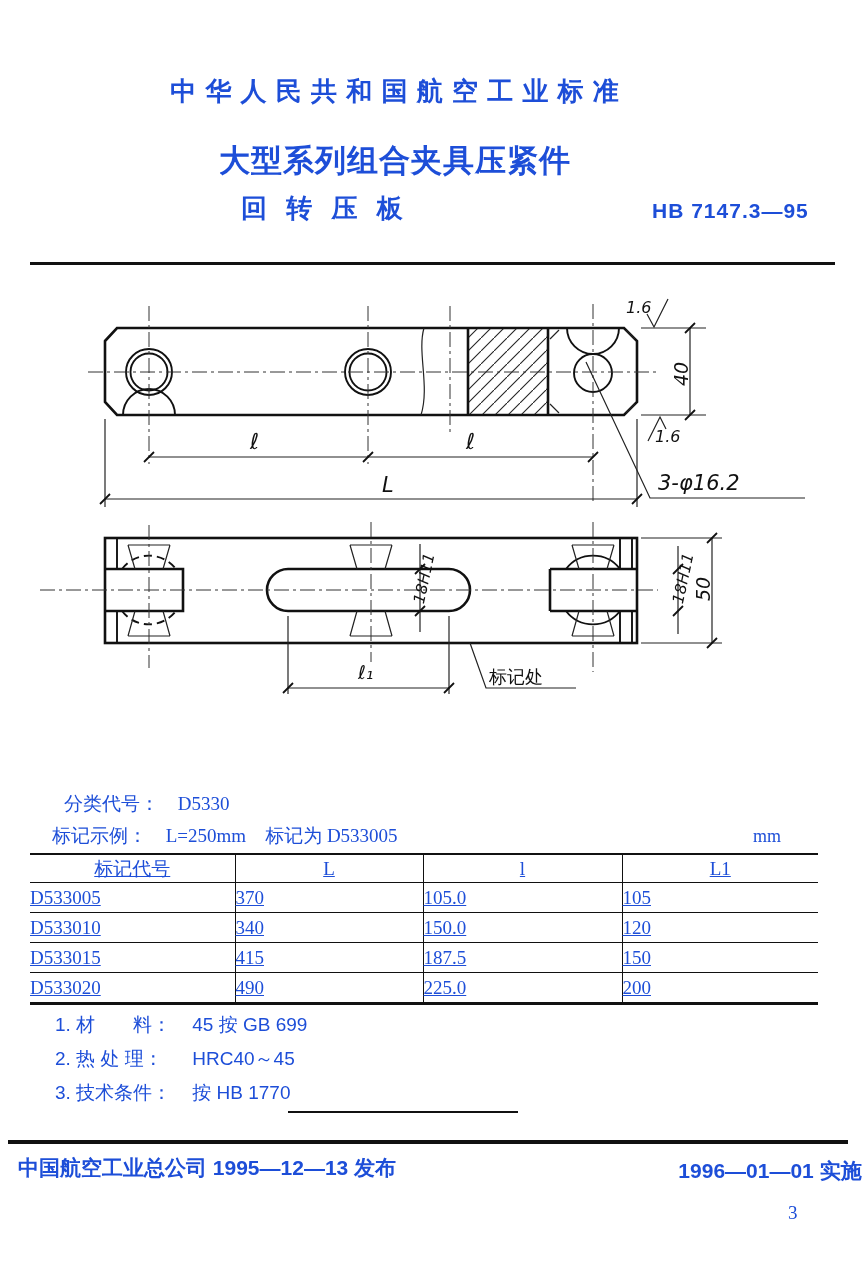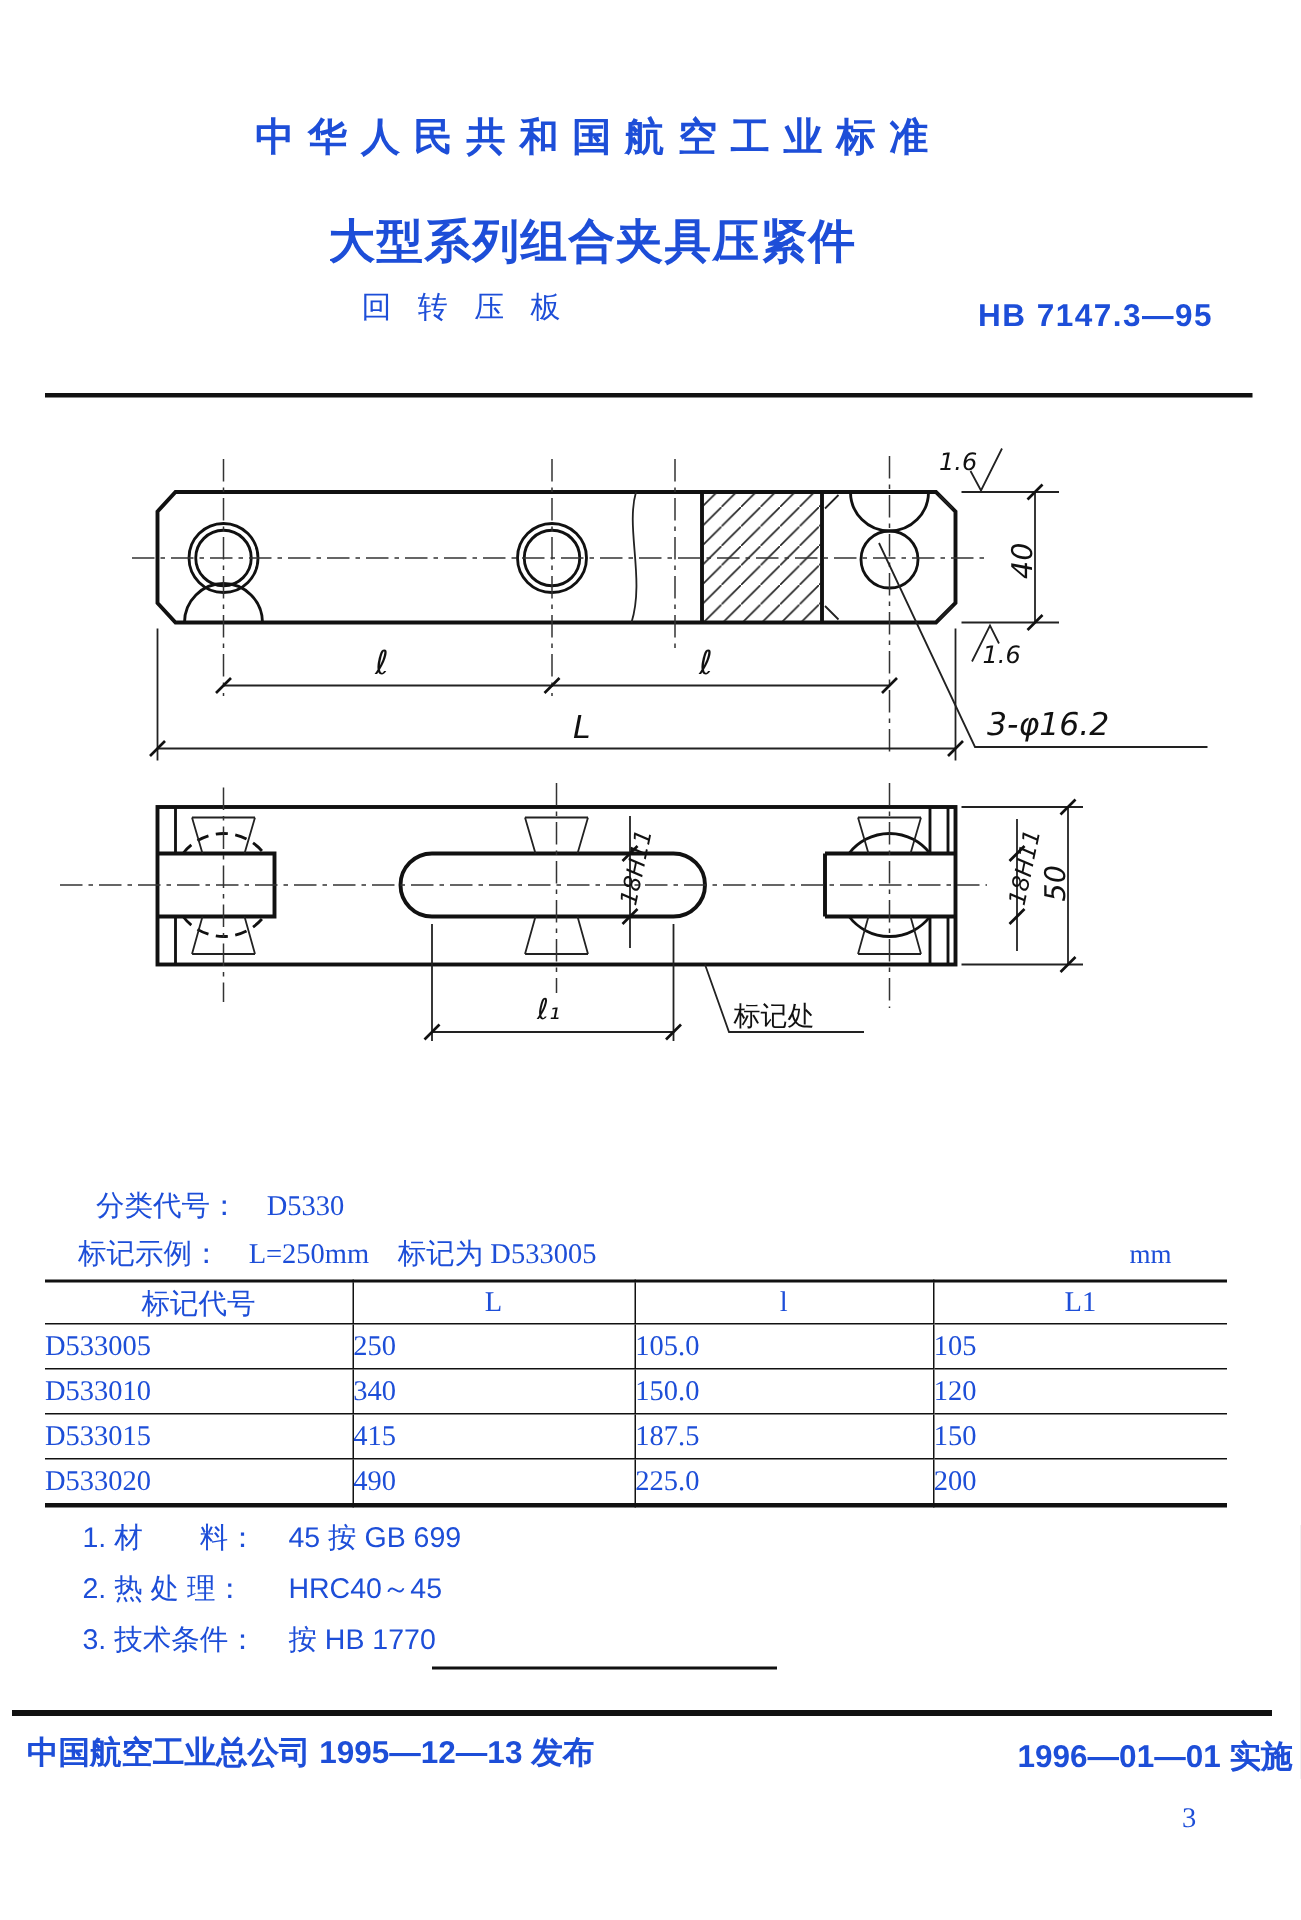--- a/index.html
+++ b/index.html
@@ -1,31 +1,31 @@
 <!DOCTYPE html>
 <html><head>
 <meta charset="utf-8">
 <style>
   html,body{margin:0;padding:0;background:#e8e8e8;}
   .doc{position:relative;width:867px;height:1280px;background:#ffffff;overflow:hidden;
        font-family:"Liberation Sans",sans-serif;color:#1d4ed8;}
   .abs{position:absolute;white-space:nowrap;}
   .hdr1{font-size:26px;font-weight:bold;letter-spacing:1px;text-align:center;}
   .hdr2{font-size:31px;font-weight:bold;letter-spacing:1px;text-align:center;}
-  .hdr3{font-size:20px;font-weight:normal;letter-spacing:6px;}
+  .hdr3{font-size:26px;font-weight:bold;letter-spacing:6px;}
   .hbcode{font-size:21px;font-weight:bold;letter-spacing:1px;font-family:"Liberation Sans",sans-serif;text-align:center;}
   .rule{position:absolute;background:#111;}
   .body-line{font-size:19px;font-family:"Liberation Serif",serif;}
   .body-line .lbl{font-family:"Liberation Sans",sans-serif;}
   .unit{font-size:18px;font-family:"Liberation Serif",serif;}
   table.spec{position:absolute;left:30px;top:853px;width:788px;border-collapse:collapse;
        table-layout:fixed;font-family:"Liberation Serif",serif;font-size:19px;
        border-top:2px solid #111;border-bottom:3px solid #111;}
   table.spec th,table.spec td{border-bottom:1.6px solid #111;
-       font-weight:normal;padding:0;height:29px;}
+       font-weight:normal;padding:0;height:29px;text-decoration:underline;}
   table.spec th{height:27px;}
   table.spec th+th,table.spec td+td{border-left:1.6px solid #111;}
   .c0{width:205px;}.c1{width:188px;}.c2{width:199px;}.c3{width:196px;}
   .note{font-size:19px;font-family:Liberation Sans, sans-serif;}
   .note .nlbl{display:inline-block;width:132px;}
   .foot{font-size:21px;font-weight:bold;}
   .pagenum{font-size:19px;font-family:"Liberation Serif",serif;}
   svg.draw{position:absolute;left:0;top:0;}
   .thick{stroke:#111;stroke-width:2.6;fill:none;}
   .med{stroke:#111;stroke-width:1.9;fill:none;}
@@ -187,21 +187,21 @@
       </colgroup>
     <tbody>
         <tr>
       <th>标记代号</th>
       <th>L</th>
       <th>l</th>
       <th>L1</th>
     </tr>
     <tr>
       <td>D533005</td>
-      <td>250</td>
+      <td>370</td>
       <td>105.0</td>
       <td>105</td>
     </tr>
     <tr>
       <td>D533010</td>
       <td>340</td>
       <td>150.0</td>
       <td>120</td>
     </tr>
     <tr>

